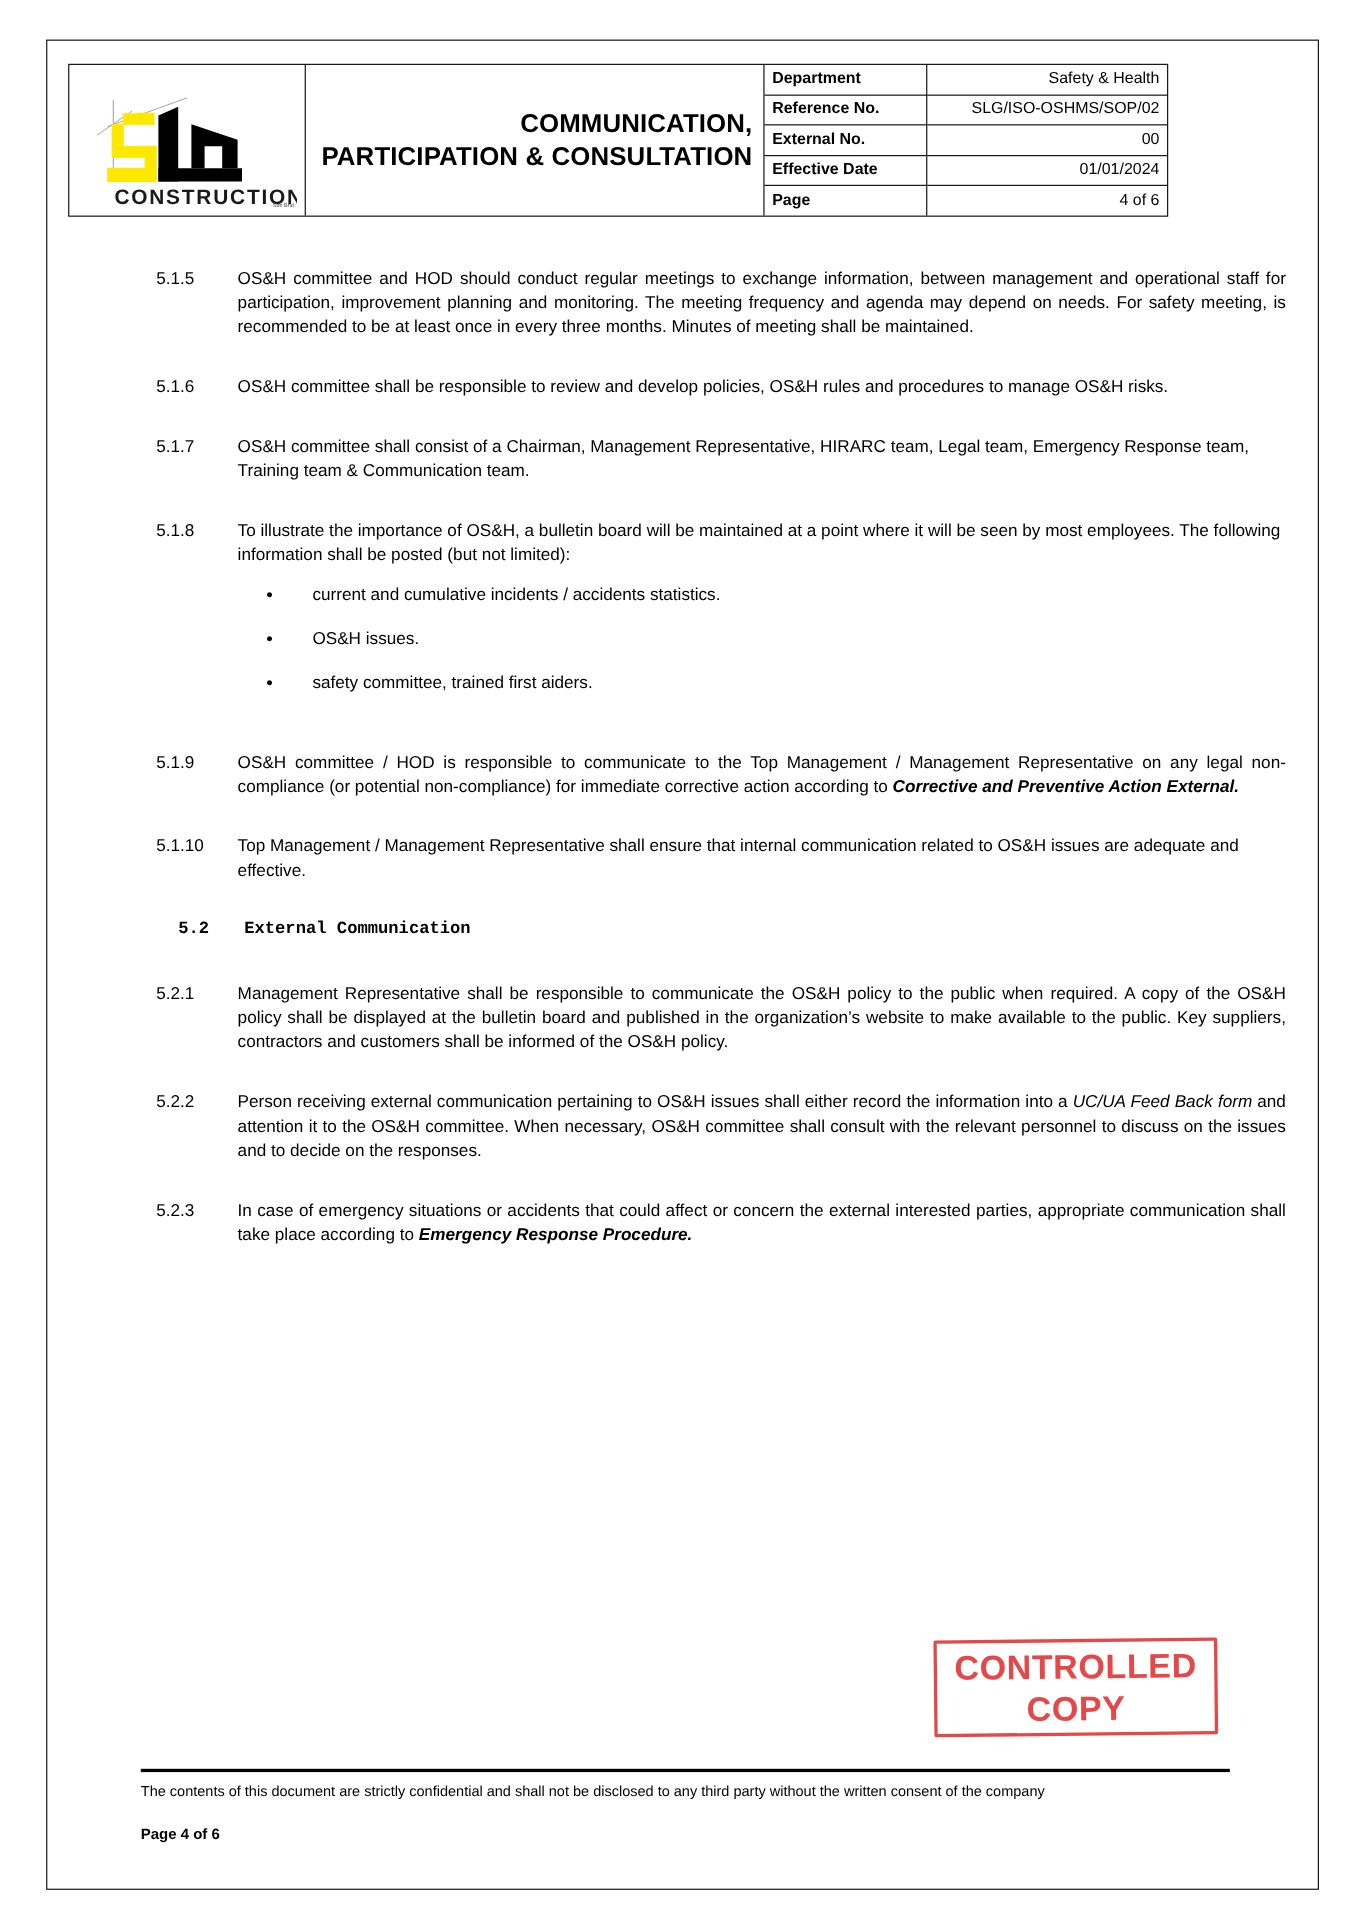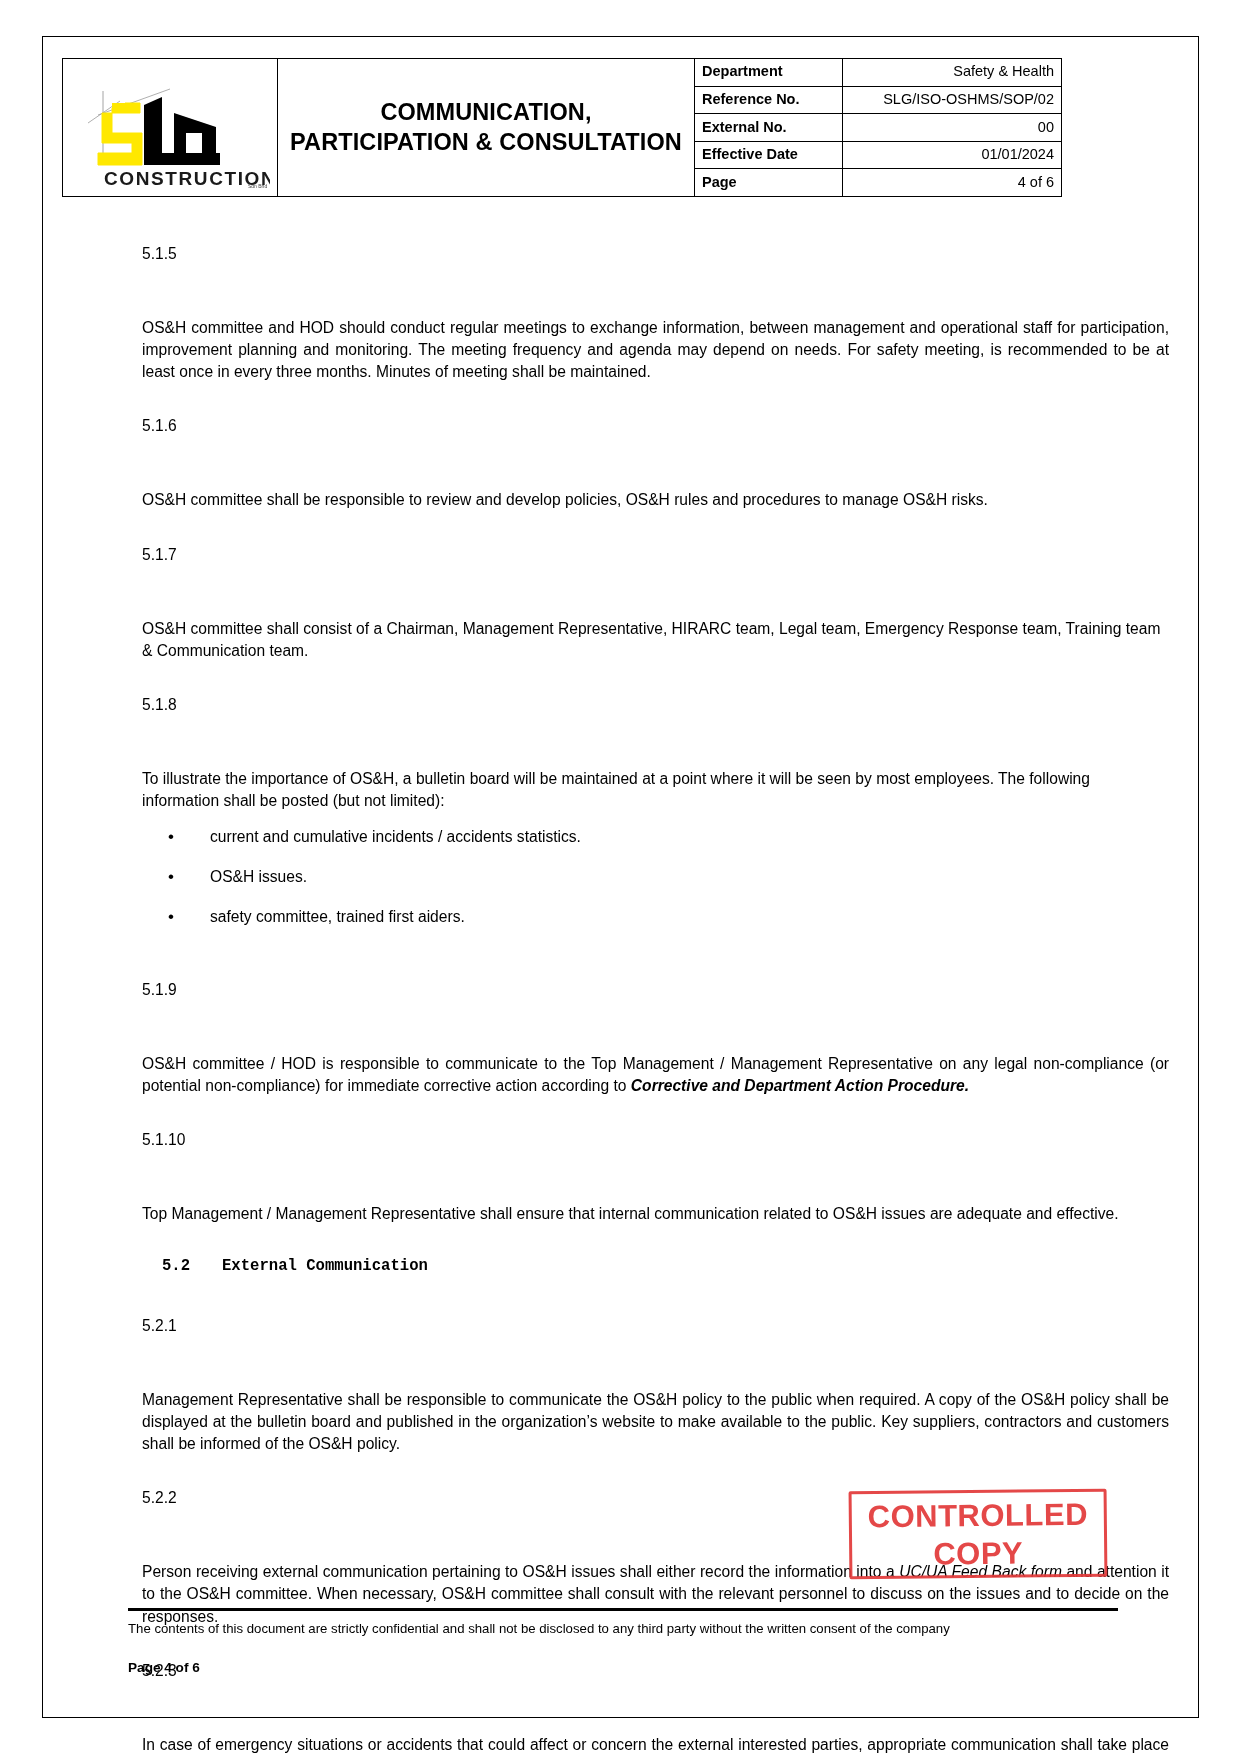--- a/index.html
+++ b/index.html
@@ -59,20 +59,21 @@
     align-items: center;
     justify-content: center;
     text-align: center;
     padding: 4px 10px;
   }
   .doc-title {
     font-size: 23.5px;
     font-weight: bold;
     line-height: 1.30;
     letter-spacing: 0.1px;
+    text-align: right;
   }
   .meta-cell {
     width: 366px;
   }
   .meta-table {
     width: 100%;
     border-collapse: collapse;
     table-layout: fixed;
   }
   .meta-table tr { height: 27.4px; }
@@ -94,21 +95,20 @@
 
   
   .body-area {
     margin-top: 46px;
     padding-left: 80px;
     padding-right: 10px;
   }
   .clause {
     display: flex;
     margin-bottom: 32px;
-    flex-direction: column;
   }
   .clause-num {
     width: 74px;
     flex: 0 0 74px;
     font-size: 15.6px;
     line-height: 1.42;
   }
   .clause-body {
     flex: 1;
     font-size: 15.6px;
@@ -300,21 +300,21 @@
             <li>
               <span class="bullet-dot">•</span>
               <span>safety committee, trained first aiders.</span>
             </li>
           </ul>
         </div>
       </div>
 
       <div class="clause">
         <div class="clause-num">5.1.9</div>
-        <div class="clause-body"><span>OS&amp;H committee / HOD is responsible to communicate to the Top Management / Management Representative on any legal non-compliance (or potential non-compliance) for immediate corrective action according to </span><span class="bi">Corrective and Department Action Procedure.</span></div>
+        <div class="clause-body"><span>OS&amp;H committee / HOD is responsible to communicate to the Top Management / Management Representative on any legal non-compliance (or potential non-compliance) for immediate corrective action according to </span><span class="bi">Corrective and Preventive Action External.</span></div>
       </div>
 
       <div class="clause">
         <div class="clause-num">5.1.10</div>
         <div class="clause-body nojust">Top Management / Management Representative shall ensure that internal communication related to OS&amp;H issues are adequate and effective.</div>
       </div>
 
       <div class="section-head">
         <div class="section-num">5.2</div>
         <div class="section-label">External Communication</div>

